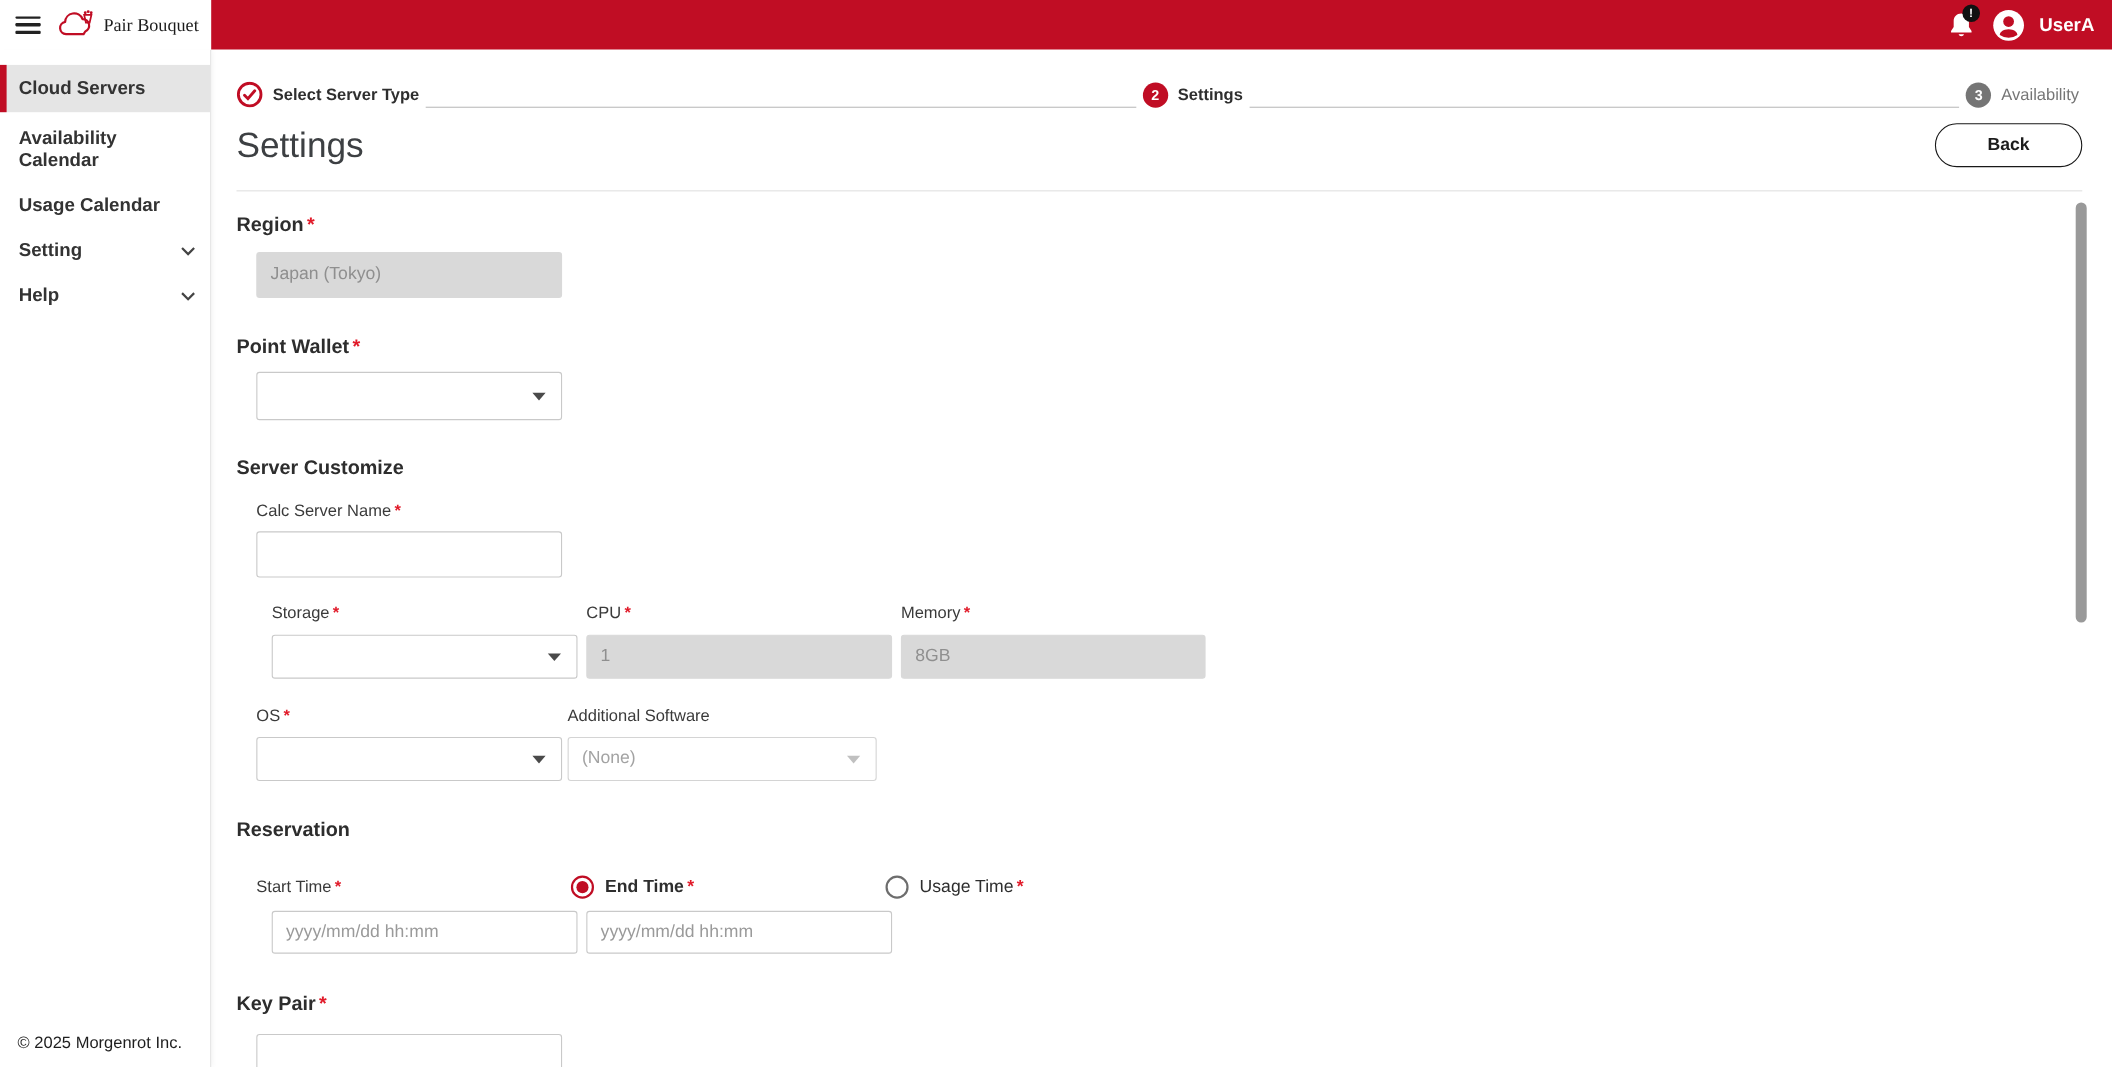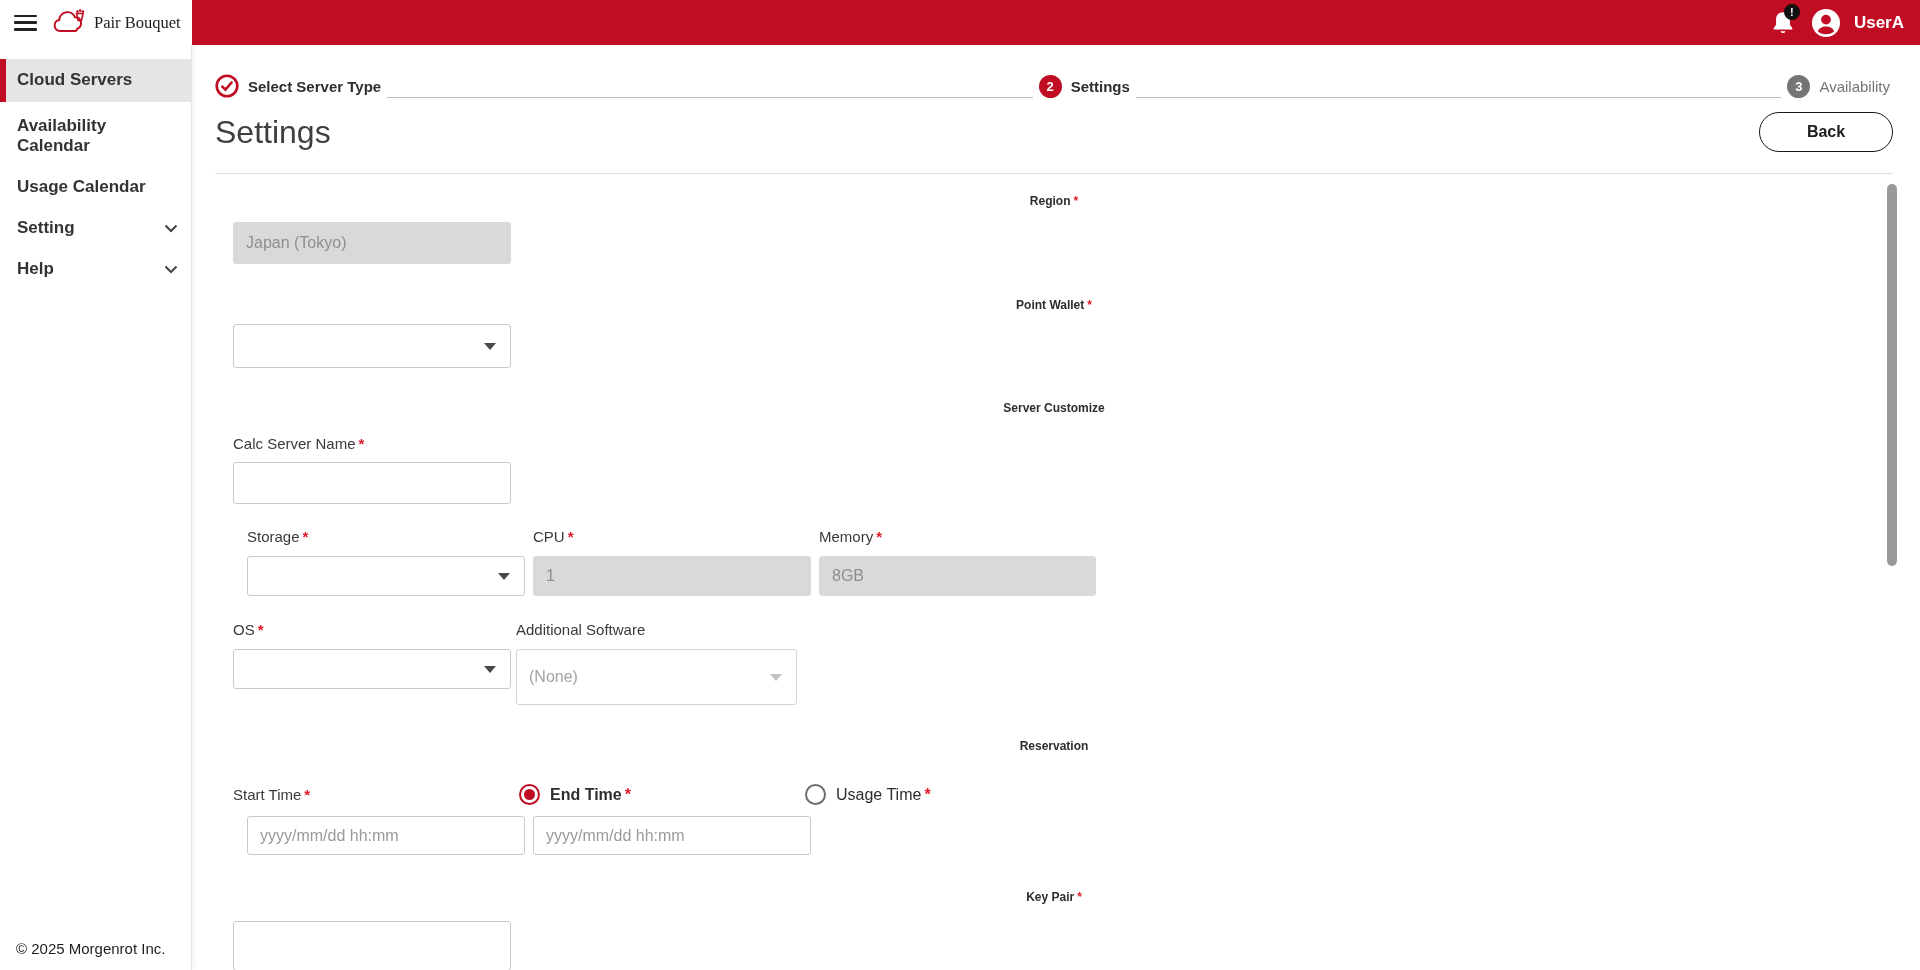--- a/index.html
+++ b/index.html
@@ -47,21 +47,21 @@
   .connector { flex:1; border-top:1.6px solid #bcbcbc; height:0; }
 
   .title-row { display:flex; justify-content:space-between; align-items:center; margin:14px 27px 0 23px; }
   .page-title { font-size:32px; font-weight:400; color:#3d4043; }
   .back-btn { width:134px; height:40px; background:#fff; border:1px solid #191919; border-radius:20px;
               font-family:"Liberation Sans", sans-serif; font-size:16px; font-weight:700; color:#1c1c1c; cursor:pointer; }
 
   .divider { margin:21px 27px 0 23px; border-top:1px solid #e0e0e0; }
 
   .form { margin:0 27px 0 23px; }
-  .group-label { font-size:12px; font-weight:700; color:#2d2d2d;text-align:center; }
+  .group-label { font-size:18px; font-weight:700; color:#2d2d2d; }
   .sub-label { font-size:15px; font-weight:400; color:#3a3a3a; }
   .req { color:#e11b2a; margin-left:3px; font-weight:700; }
   .indent { margin-left:18px; }
 
   .txt-input { height:42px; width:278px; border:1px solid #c9c9c9; border-radius:3px; background:#fff;
                padding:0 12px; font-size:16px; color:#333; font-family:"Liberation Sans", sans-serif; }
   .txt-input::placeholder { color:#9a9a9a; }
   .txt-input.disabled { background:#d9d9d9; border:1px solid #d9d9d9; color:#8f8f8f; }
   .txt-input.off { border-color:#d8d8d8; }
   .txt-input.off::placeholder { color:#c6c6c6; }
@@ -254,21 +254,21 @@
       </div>
     </div>
     <div class="row-os mt11">
       <div class="col1">
         <div class="select" style="height:40px">
           <span></span>
           <span class="caret"></span>
         </div>
       </div>
       <div class="col2">
-        <div class="select disabled" style="height:56px;width:281px">
+        <div class="select disabled" style="height:40px;width:281px">
           <span>(None)</span>
           <span class="caret"></span>
         </div>
       </div>
     </div>
 
     <div class="group-label mt34">Reservation</div>
 
     <div class="radio-row mt31">
       <div class="col">

